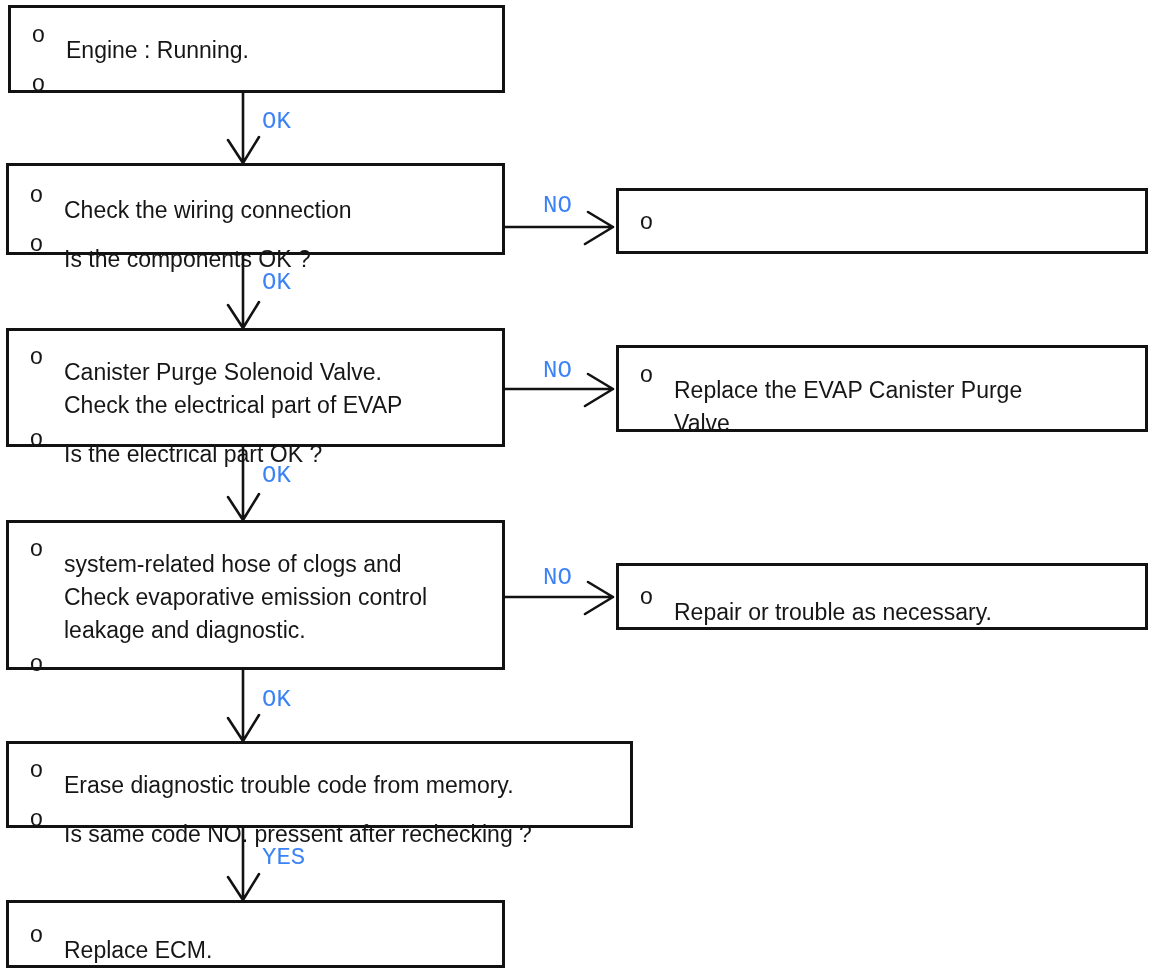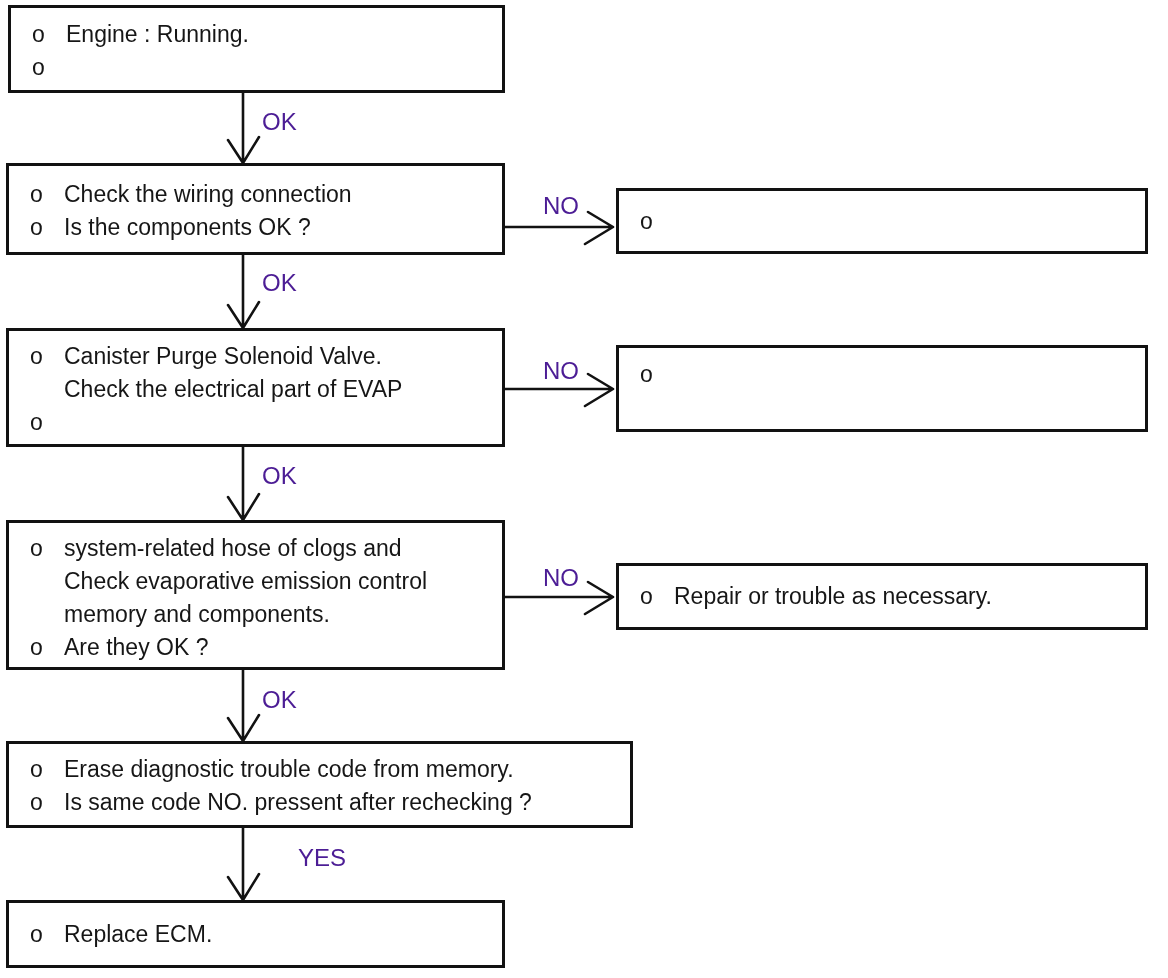--- a/index.html
+++ b/index.html
@@ -24,27 +24,28 @@
     font-size: 23px;
     line-height: 33px;
   }
   .item { display: flex; }
   .bullet {
     width: 34px;
     flex: 0 0 34px;
     padding-left: 21px;
     box-sizing: content-box;
   }
-  .itext { flex: 1; }
+  .itext { flex: 1; margin-top: 16px; }
   .tline { white-space: nowrap; }
   .edge-label {
     position: absolute;
     font-size: 24px;
     line-height: 26px;
-    color: #4c1d95;
+    color: #3b82f6;
+    font-family: Liberation Mono, monospace;
   }
   svg.connectors {
     position: absolute;
     left: 0;
     top: 0;
     pointer-events: none;
   }
 </style>
 </head>
 <body>
@@ -96,37 +97,37 @@
   <div class="box" style="left:6px; top:328px; width:499px; height:119px; padding-top:9px;">
     <div class="item">
       <span class="bullet">o</span>
       <div class="itext">
         <div class="tline">Canister Purge Solenoid Valve.</div>
         <div class="tline">Check the electrical part of EVAP</div>
       </div>
     </div>
     <div class="item">
       <span class="bullet">o</span>
+      <div class="itext">
+          <div class="tline">Is the electrical part OK ?</div>
+        </div>
     </div>
   </div>
 
   <div class="box" style="left:6px; top:520px; width:499px; height:150px; padding-top:9px;">
     <div class="item">
       <span class="bullet">o</span>
       <div class="itext">
         <div class="tline">system-related hose of clogs and</div>
         <div class="tline">Check evaporative emission control</div>
-        <div class="tline">memory and components.</div>
+        <div class="tline">leakage and diagnostic.</div>
       </div>
     </div>
     <div class="item">
       <span class="bullet">o</span>
-      <div class="itext">
-          <div class="tline">Are they OK ?</div>
-        </div>
     </div>
   </div>
 
   <div class="box" style="left:6px; top:741px; width:627px; height:87px; padding-top:9px;">
     <div class="item">
       <span class="bullet">o</span>
       <div class="itext">
           <div class="tline">Erase diagnostic trouble code from memory.</div>
         </div>
     </div>
@@ -149,34 +150,38 @@
 
   <div class="box" style="left:616px; top:188px; width:532px; height:66px; padding-top:14px;">
     <div class="item">
       <span class="bullet">o</span>
     </div>
   </div>
 
   <div class="box" style="left:616px; top:345px; width:532px; height:87px; padding-top:10px;">
     <div class="item">
       <span class="bullet">o</span>
+      <div class="itext">
+        <div class="tline">Replace the EVAP Canister Purge</div>
+        <div class="tline">Valve</div>
+      </div>
     </div>
   </div>
 
   <div class="box" style="left:616px; top:563px; width:532px; height:67px; padding-top:14px;">
     <div class="item">
       <span class="bullet">o</span>
       <div class="itext">
           <div class="tline">Repair or trouble as necessary.</div>
         </div>
     </div>
   </div>
 
   <div class="edge-label" style="left:262px; top:109px;">OK</div>
   <div class="edge-label" style="left:262px; top:270px;">OK</div>
   <div class="edge-label" style="left:262px; top:463px;">OK</div>
   <div class="edge-label" style="left:262px; top:687px;">OK</div>
-  <div class="edge-label" style="left:262px; top:845px;margin-left:36px;">YES</div>
+  <div class="edge-label" style="left:262px; top:845px;">YES</div>
   <div class="edge-label" style="left:543px; top:193px;">NO</div>
   <div class="edge-label" style="left:543px; top:358px;">NO</div>
   <div class="edge-label" style="left:543px; top:565px;">NO</div>
 
 </div>
 
 </body></html>

